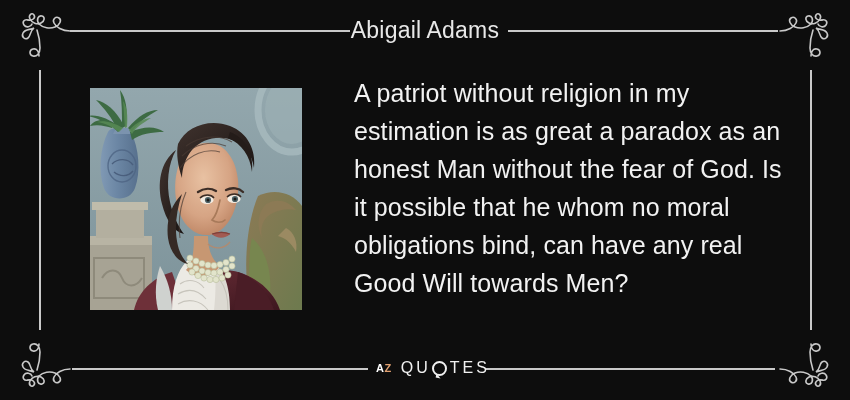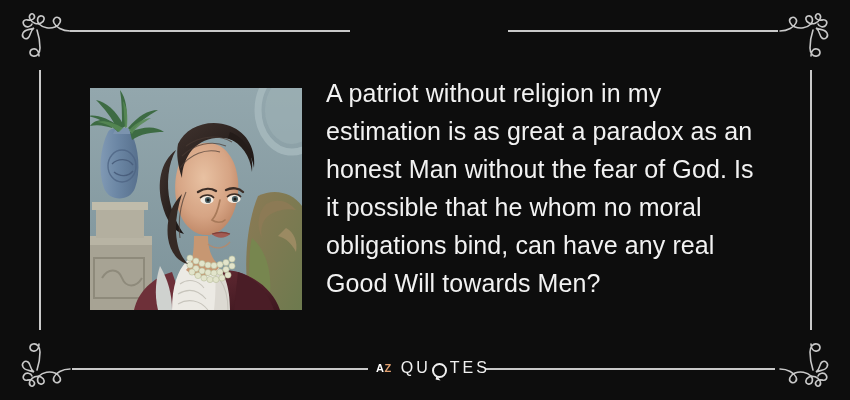--- a/index.html
+++ b/index.html
@@ -66,21 +66,21 @@
     width: 212px;
     height: 222px;
     overflow: hidden;
     background: #7f9199;
   }
   #portrait svg { display: block; width: 100%; height: 100%; }
 
   
   #quote-text {
     position: absolute;
-    left: 326px;
+    left: 354px;
     top: 74px;
     width: 430px;
     color: #f2f2f2;
     font-size: 25px;
     line-height: 38px;
     font-weight: 400;
     letter-spacing: .1px;
     white-space: pre-line;
   }
 
@@ -97,21 +97,21 @@
     font-size: 11px;
     font-weight: bold;
     letter-spacing: .5px;
     line-height: 20px;
   }
   #logo-a { color: #ffffff; }
   #logo-z { color: #e0a070; }
   #logo-quotes {
     margin-left: 9px;
     display: flex;
-    align-items: flex-end;
+    align-items: center;
     color: #f0f0f0;
     font-size: 16px;
     letter-spacing: 3px;
     line-height: 20px;
   }
   #logo-bubble {
     position: relative;
     display: inline-block;
     width: 15px;
     height: 15px;
@@ -175,20 +175,21 @@
   <div class="corner" id="corner-br">
     <svg viewBox="0 0 66 56" fill="none" stroke="#c9c9c9" stroke-width="1.6" stroke-linecap="round">
       <path d="M60 25 C52 25 46 21 44 17 C42 13 46 10 49 12 C52 14 50 19 45 21 C40 23 33 22 29 18"></path>
       <path d="M29 18 C26 14 28 9 32 10 C35 11 35 15 31 17 C27 19 22 17 20 13 C18 9 22 6 24 9 C26 12 22 15 18 14"></path>
       <path d="M18 14 C14 13 12 16 14 19 C16 22 21 21 22 18"></path>
       <path d="M24 22 C20 24 15 23 13 27 C11 31 15 34 18 32 C21 30 19 26 24 22 Z"></path>
       <path d="M27 24 C29 30 30 36 30 42 C30 47 27 51 23 50 C19 49 19 44 23 43 C27 42 29 46 29 50"></path>
     </svg>
   </div>
 
+  <div id="author-name">Abigail Adams</div>
 
   <div id="portrait">
     <svg viewBox="0 0 212 222" preserveAspectRatio="xMidYMid slice">
       <defs>
         <linearGradient id="wallG" x1="0" y1="0" x2="0" y2="1">
           <stop offset="0%" stop-color="#93a7ad"></stop>
           <stop offset="100%" stop-color="#7d939a"></stop>
         </linearGradient>
         <linearGradient id="vaseG" x1="0" y1="0" x2="1" y2="0">
           <stop offset="0%" stop-color="#8099b4"></stop>

